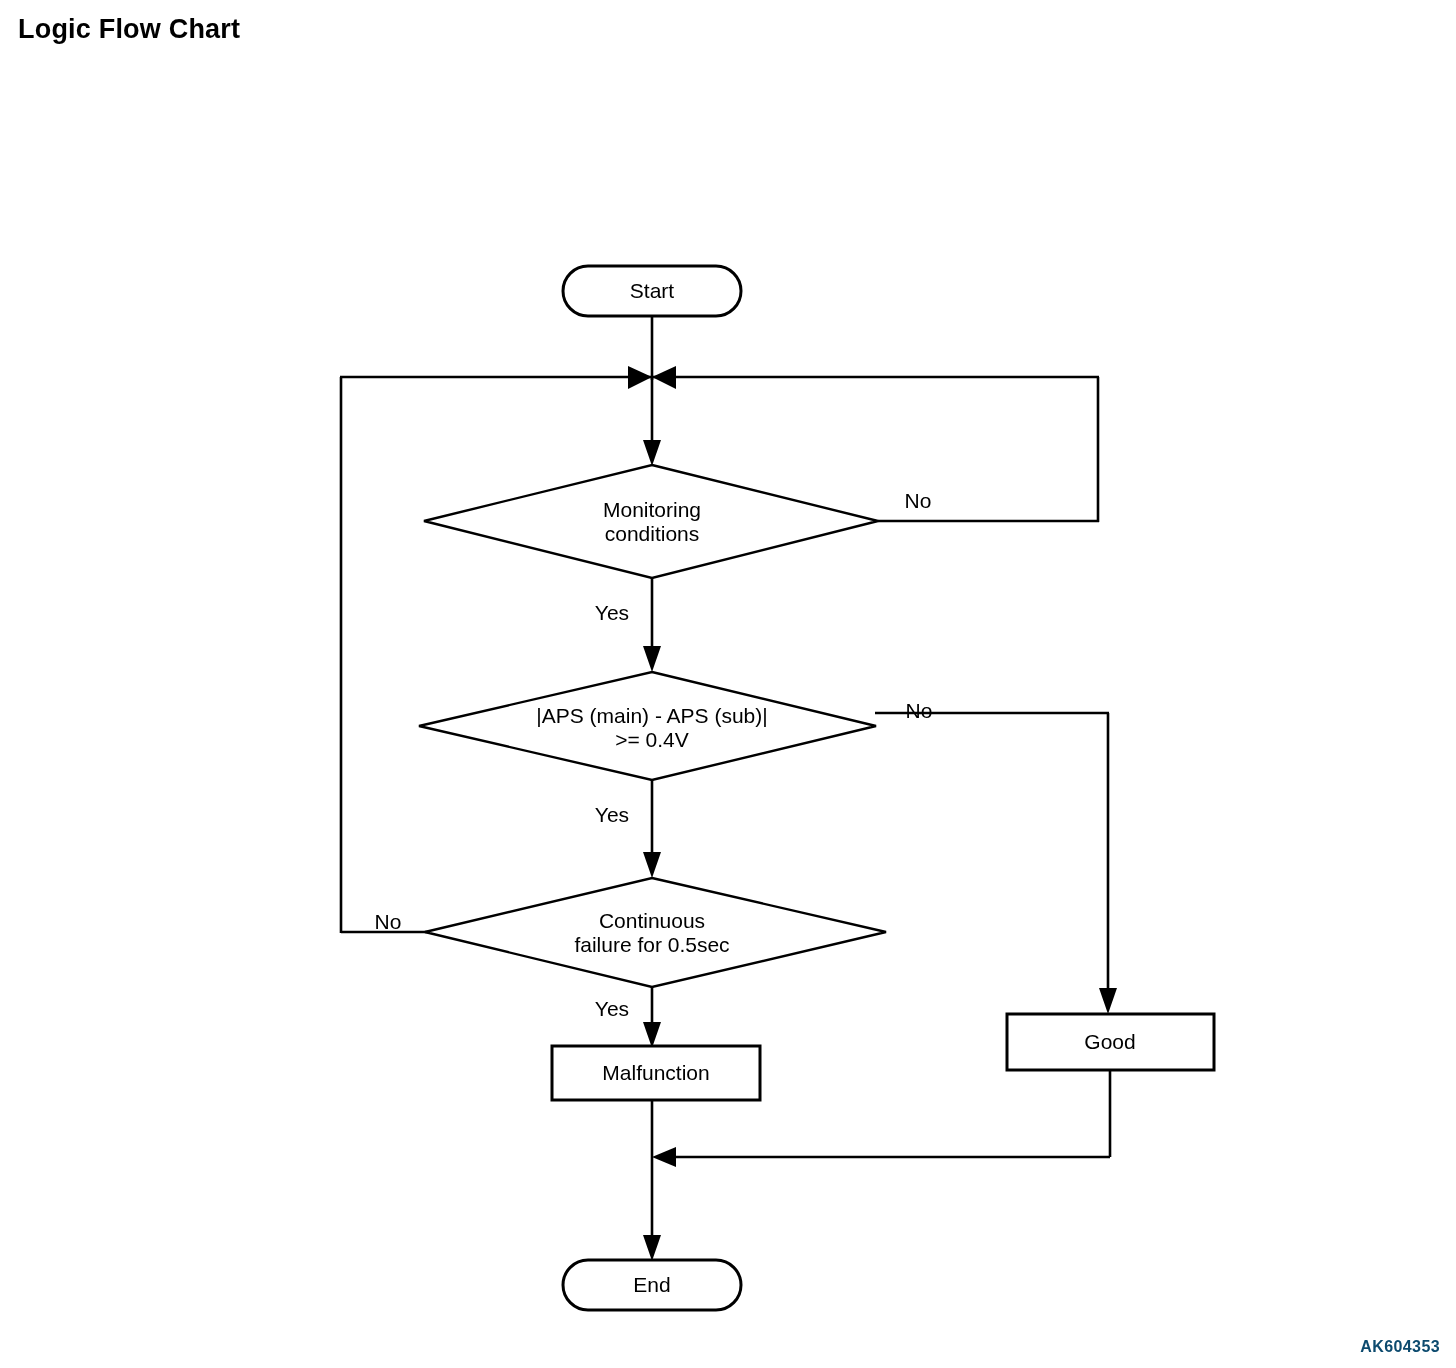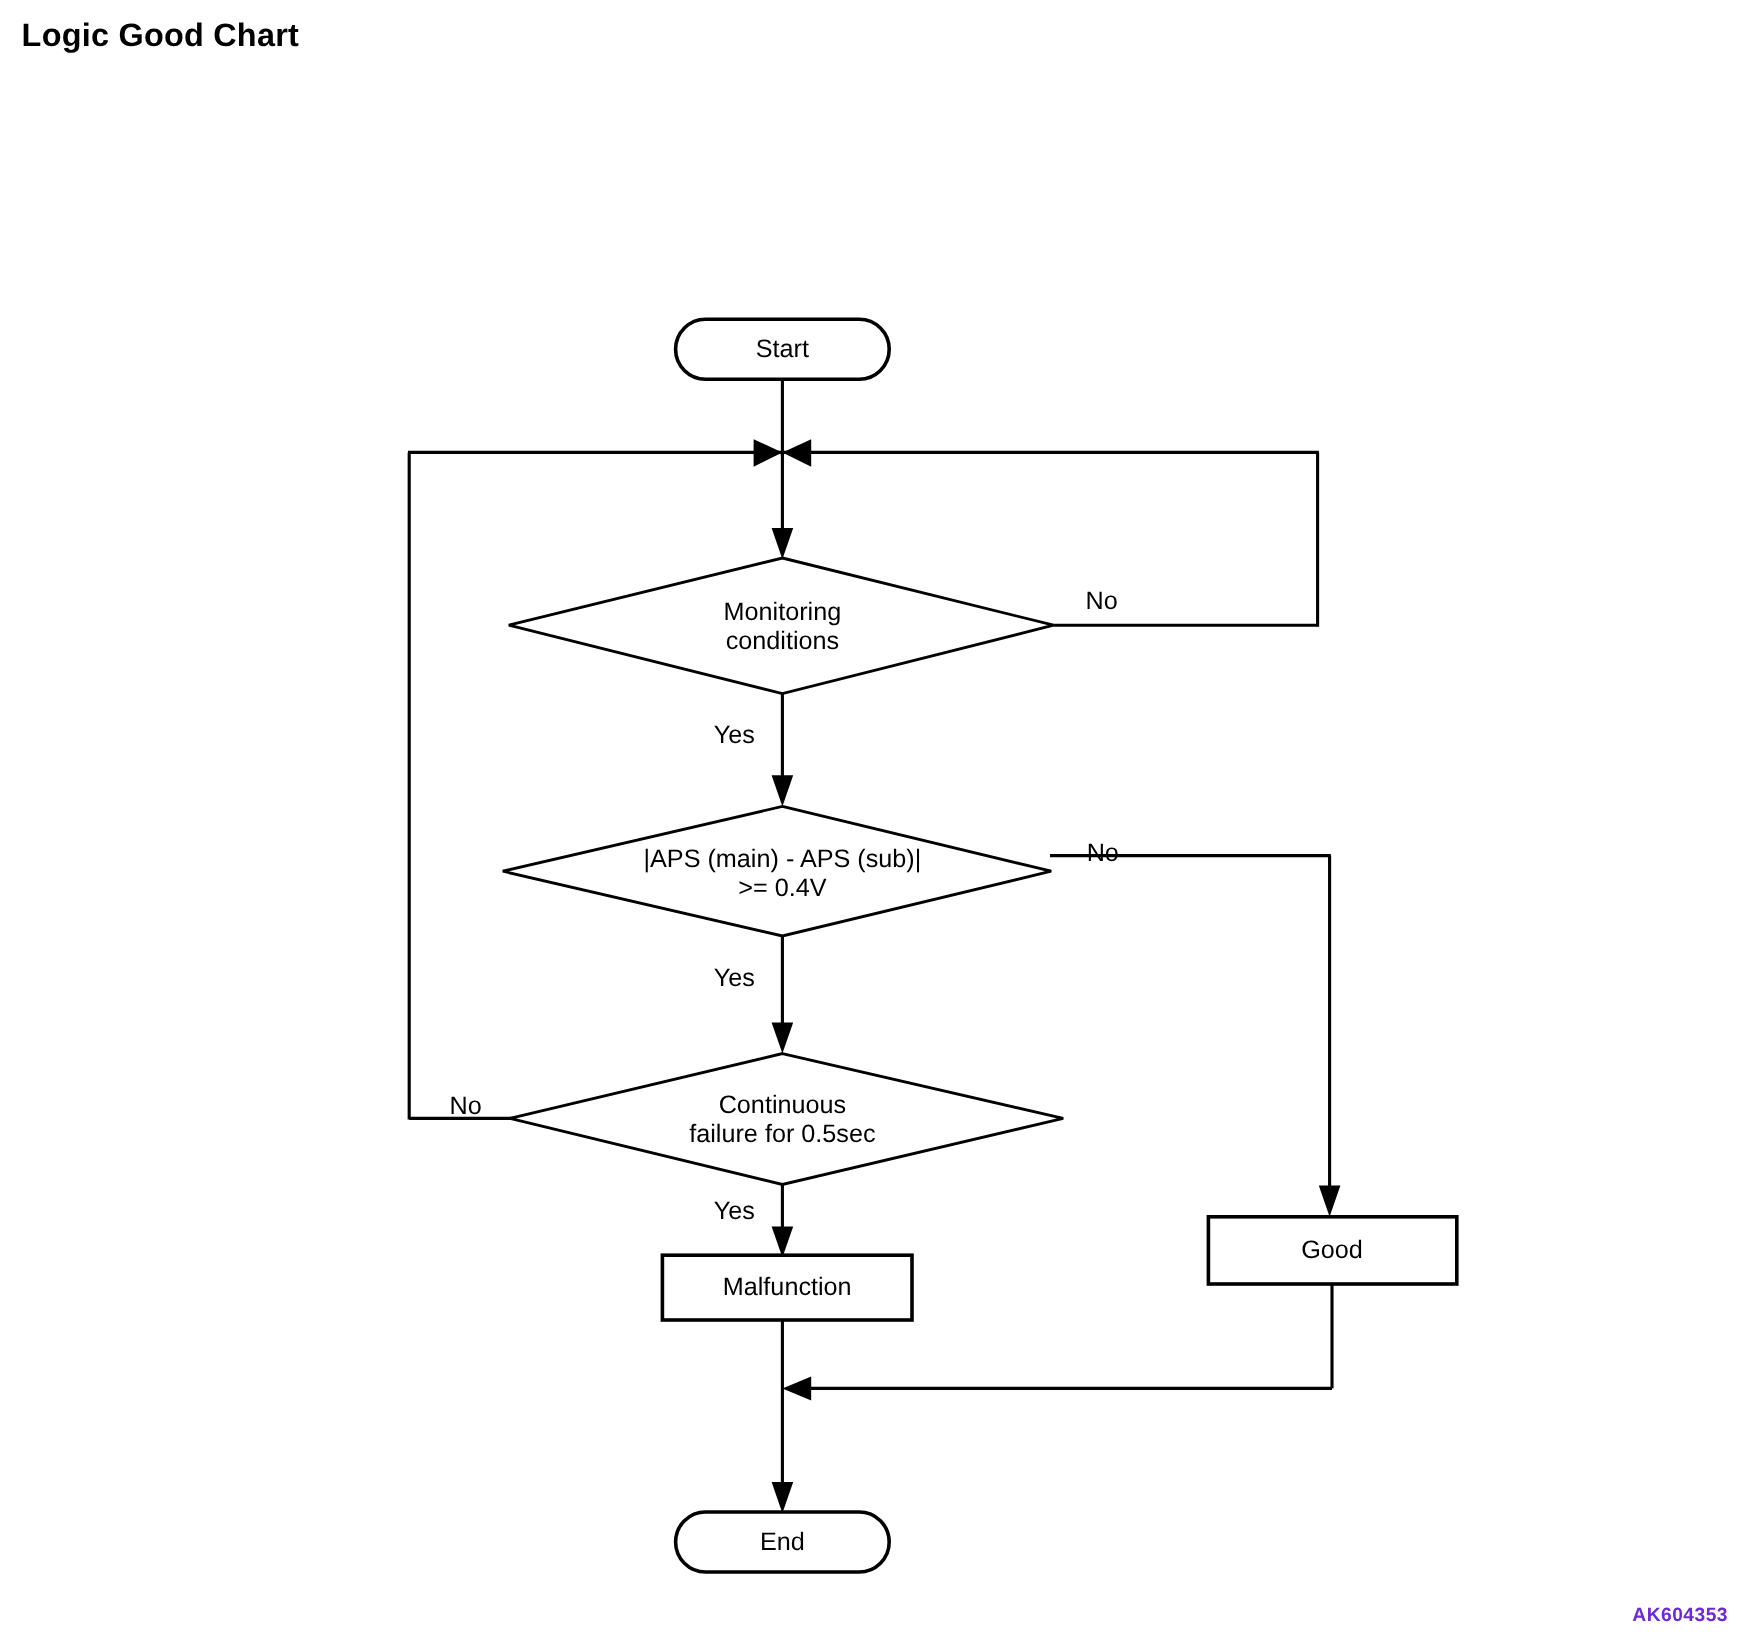--- a/index.html
+++ b/index.html
@@ -22,21 +22,21 @@
     font-weight: bold;
     color: #000000;
     letter-spacing: 0.2px;
   }
   #figure-id {
     position: absolute;
     right: 16px;
     bottom: 12px;
     font-size: 16px;
     font-weight: bold;
-    color: #6d28d9;
+    color: #0c4a6e;
     letter-spacing: 0.4px;
   }
   #flow-svg {
     position: absolute;
     left: 0;
     top: 0;
     width: 1456px;
     height: 1368px;
   }
   .shape-stroke {
@@ -71,21 +71,21 @@
     font-family: "Liberation Sans", sans-serif;
     font-size: 21px;
     fill: #000000;
     text-anchor: middle;
     dominant-baseline: middle;
   }
 </style>
 </head>
 <body>
 
-<div id="page-title">Logic Good Chart</div>
+<div id="page-title">Logic Flow Chart</div>
 
 <svg id="flow-svg" viewBox="0 0 1456 1368" xmlns="http://www.w3.org/2000/svg">
 
   <line class="conn" x1="652" y1="316" x2="652" y2="380"></line>
 
   <line class="conn" x1="340" y1="377" x2="1099" y2="377"></line>
 
   <line class="conn" x1="341" y1="377" x2="341" y2="933"></line>
 
   <line class="conn" x1="341" y1="932" x2="428" y2="932"></line>

